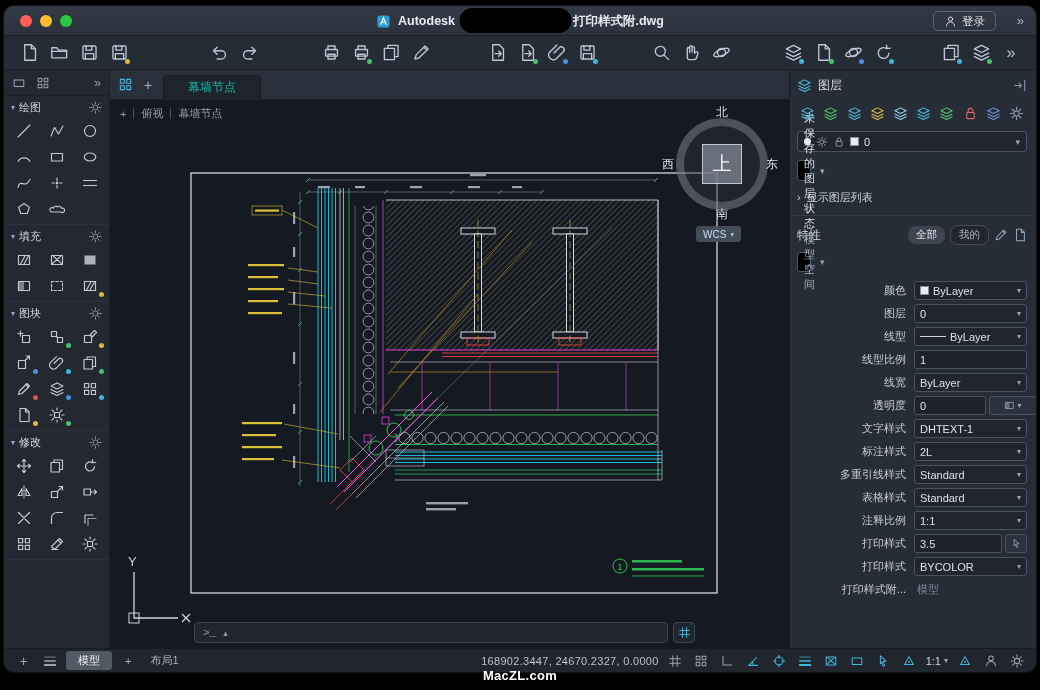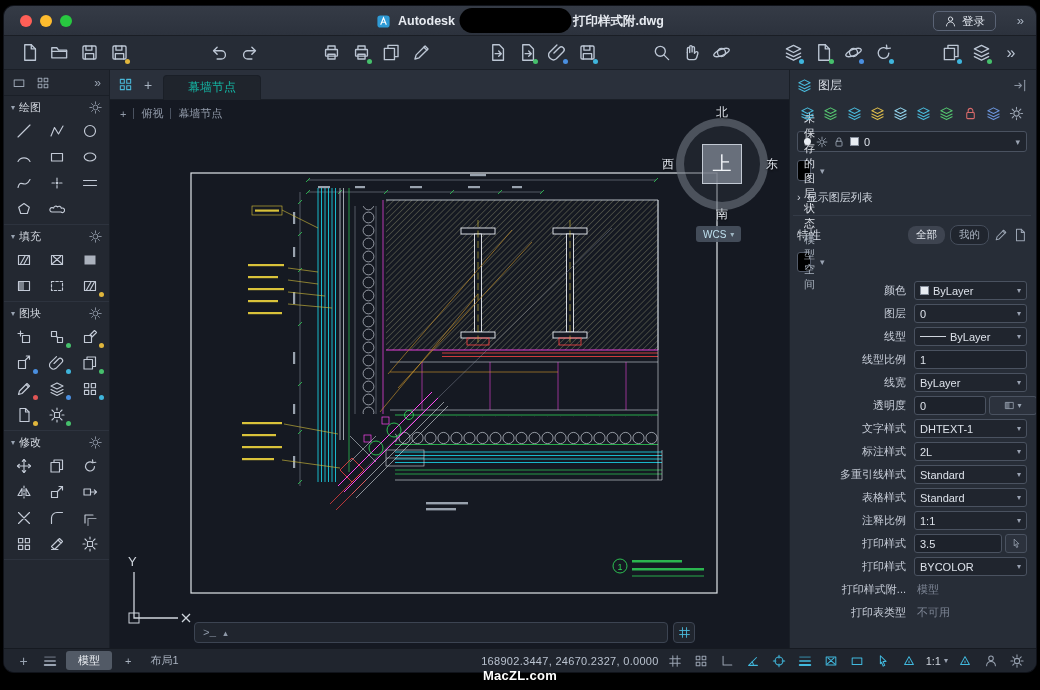--- a/index.html
+++ b/index.html
@@ -1141,26 +1141,20 @@
             <span class="chev">▾</span>
           </span>
         </span>
     </div>
     <div class="prow">
       <span class="plabel">打印样式附...</span>
       <span class="pctl">
           <span class="pstatic">模型</span>
         </span>
     </div>
-    <div class="prow">
-      <span class="plabel">打印表类型</span>
-      <span class="pctl">
-          <span class="pstatic">不可用</span>
-        </span>
-    </div>
   </div>
 
   <div class="statusbar">
     <span class="sbtn" style="font-size:14px">+</span>
     <span class="sbtn">
         <svg class="icn" viewBox="0 0 16 16">
           <use href="#s-lines3"></use>
         </svg>
       </span>
     <span class="mtab">模型</span>

